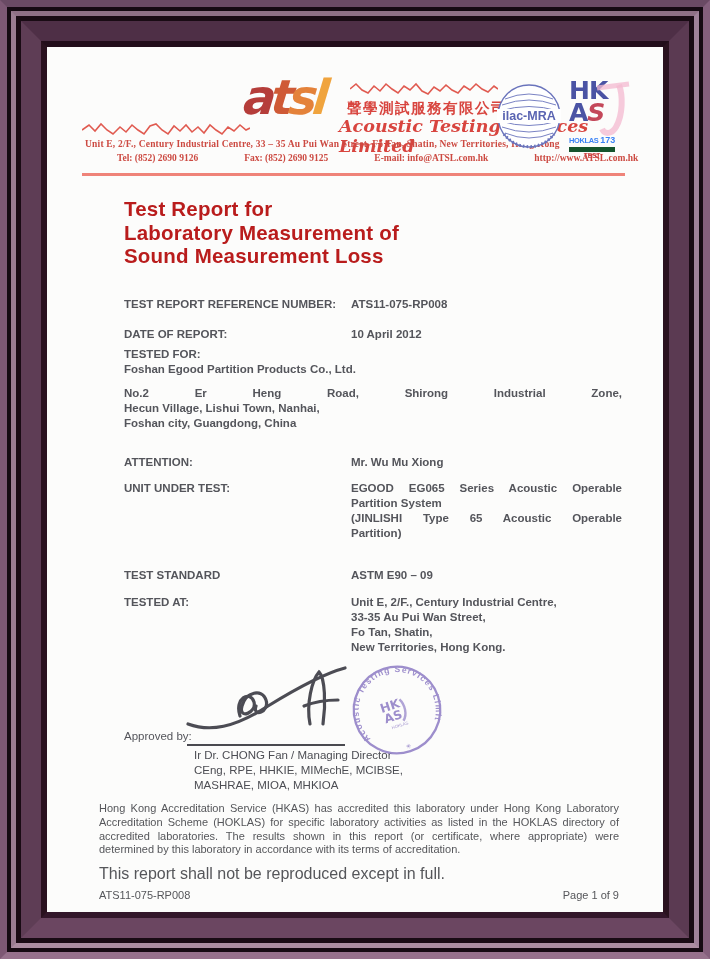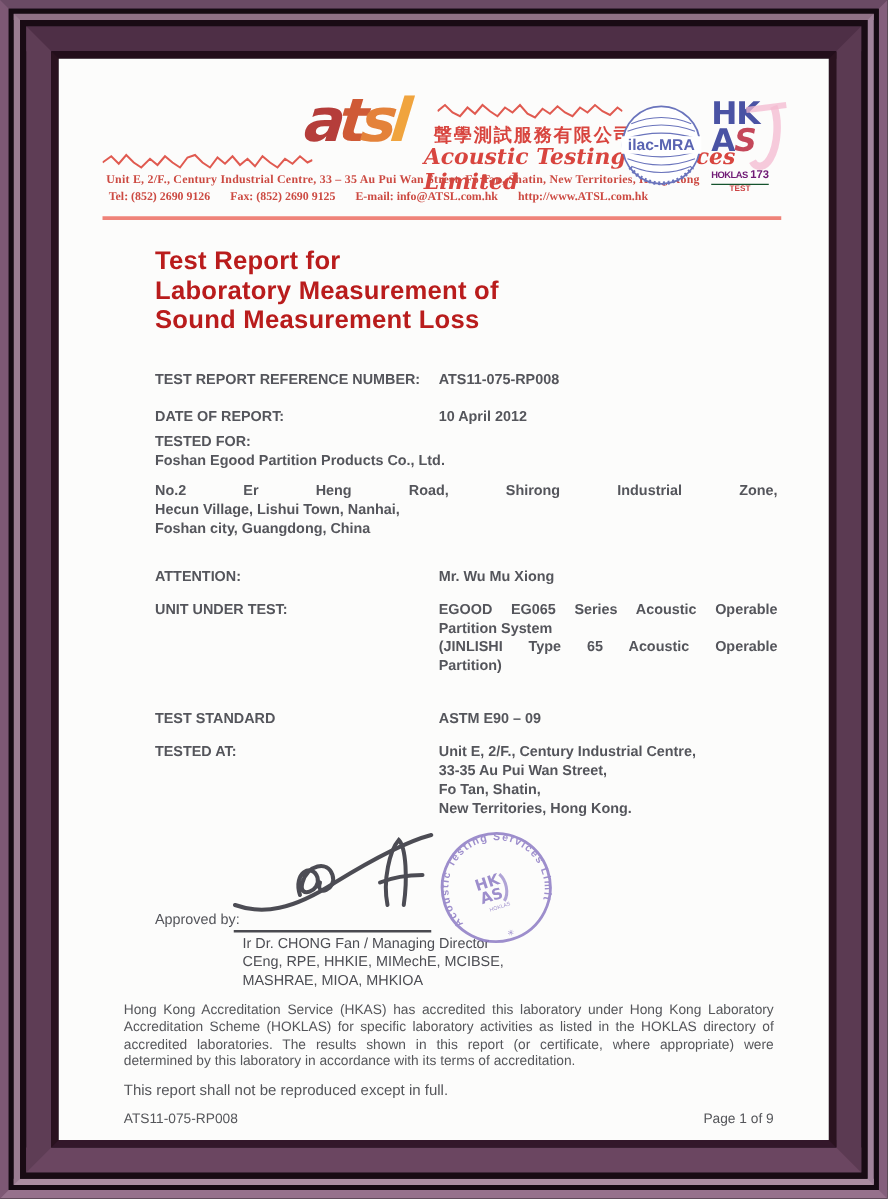--- a/index.html
+++ b/index.html
@@ -25,35 +25,35 @@
               font-style:italic; letter-spacing:-5px; transform:skewX(-6deg); line-height:1;
               font-family:"DejaVu Sans", sans-serif; }
   .company-zh{ position:absolute; left:300px; top:52px; font-size:14.5px; font-weight:bold;
                letter-spacing:1.5px; color:var(--red,#d8453f); font-family:"DejaVu Sans", sans-serif; }
   .company-en{ position:absolute; left:292px; top:69px; font-size:17.5px; font-weight:bold;
                font-style:italic; color:var(--red,#d8453f); font-family:"DejaVu Serif", serif; }
   .addr{ position:absolute; left:38px; top:92px; font-size:9.5px; font-weight:bold;
          color:#cc4a42; font-family:"Liberation Serif", serif; letter-spacing:0.2px; }
   .contact{ position:absolute; left:40px; top:106px; font-size:9.5px; font-weight:bold;
             color:#cc4a42; font-family:"Liberation Serif", serif; }
-  .contact span{ margin-right:16px; }
+  .contact span{ margin-right:16px;margin-left:30px; }
   .rule{ position:absolute; left:35px; top:126px; width:543px; height:3px;
          background:var(--rule,#ef8379); }
 
   .ilac{ position:absolute; left:448px; top:35px; width:68px; height:68px; }
   .hkas{ position:absolute; left:522px; top:34px; width:68px; height:80px; }
   .hkas .l1{ font-size:25px; font-weight:900; color:var(--blue,#4a53a4); line-height:0.82;
              letter-spacing:-1px; font-family:"DejaVu Sans", sans-serif; }
   .hkas .l2{ font-size:25px; font-weight:900; line-height:0.9; letter-spacing:-1px;
              font-family:"DejaVu Sans", sans-serif; }
   .hkas .l2 .a{ color:var(--blue,#4a53a4); }
   .hkas .l2 .s{ color:#c4485a; font-style:italic; }
   .hkas .ribbon{ position:absolute; left:0; top:0; width:68px; height:62px; pointer-events:none; }
-  .hoklas-line{ display:inline-block; margin-top:5px; border-bottom:1px solid #14532d;
-                color:#701a75; font-weight:bold; }
+  .hoklas-line{ display:inline-block; margin-top:5px; border-bottom:5px solid #14532d;
+                color:#3b82f6; font-weight:bold; }
   .hoklas-line .sch{ font-size:7.5px; letter-spacing:-0.4px; }
   .hoklas-line .no{ font-size:9px; margin-left:2px; }
   .hkas .test{ font-size:6.5px; color:#cc4444; font-weight:bold; text-align:center; width:46px; }
 
   
   .title{ position:absolute; left:77px; top:150px; font-size:20.5px; font-weight:bold;
           color:#b91c1c; line-height:23.5px; letter-spacing:0.2px; }
 
   
   .fields{ position:absolute; left:77px; top:250px; width:498px; }
@@ -74,21 +74,21 @@
   .approved-label{ position:absolute; left:77px; top:683px; font-size:11.5px; }
   .sig-svg{ position:absolute; left:135px; top:613px; width:170px; height:85px; }
   .sig-line{ position:absolute; left:140px; top:697px; width:158px; border-bottom:2px solid #4a4a50; }
   .approver{ position:absolute; left:147px; top:701px; font-size:11.5px; line-height:15px; color:#4c4d53; }
   .stamp-wrap{ position:absolute; left:303px; top:616px; width:94px; height:94px;
                transform:rotate(-18deg); opacity:0.85; }
 
   
   .accreditation{ position:absolute; left:52px; top:755px; width:520px; font-size:11px;
                   line-height:13.8px; text-align:justify; color:#55565a; }
-  .no-repro{ position:absolute; left:52px; top:818px; font-size:12px; color:#55565a; }
+  .no-repro{ position:absolute; left:52px; top:818px; font-size:16px; color:#55565a; }
   .bottom-row{ position:absolute; left:52px; top:842px; width:520px; display:flex;
                justify-content:space-between; font-size:11px; color:#55565a; }
 </style>
 </head>
 <body>
 
 <div class="f1">
  <div class="f2">
   <div class="f3">
    <div class="f4">

